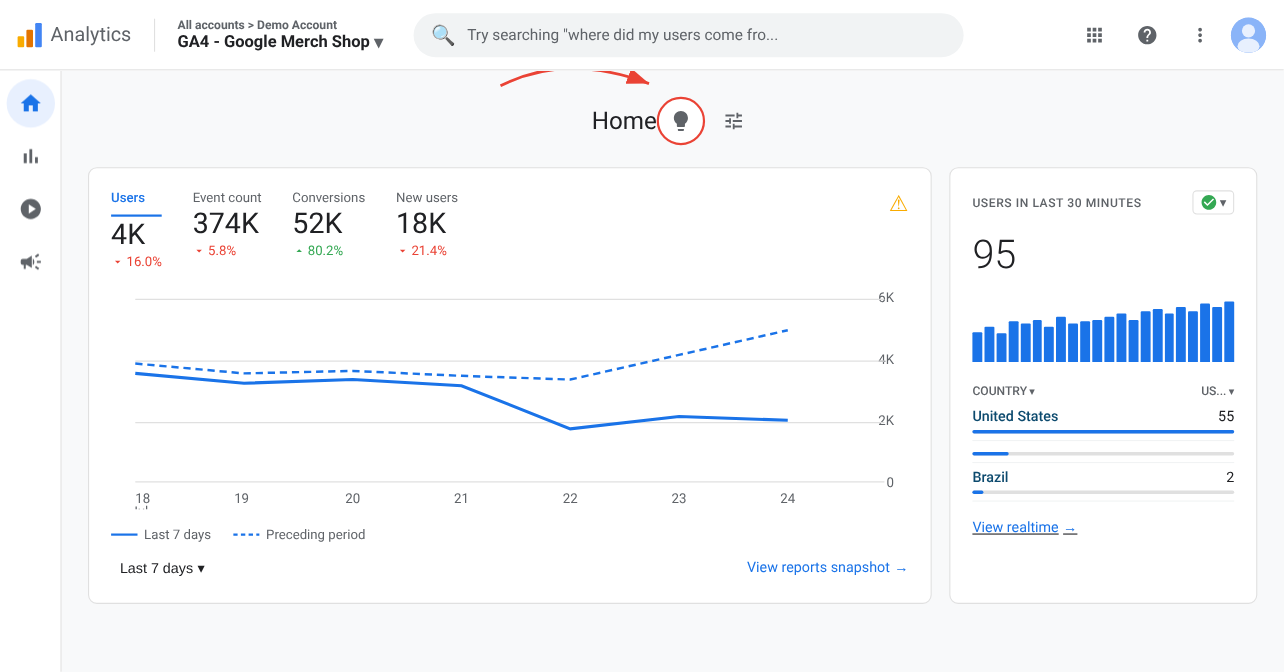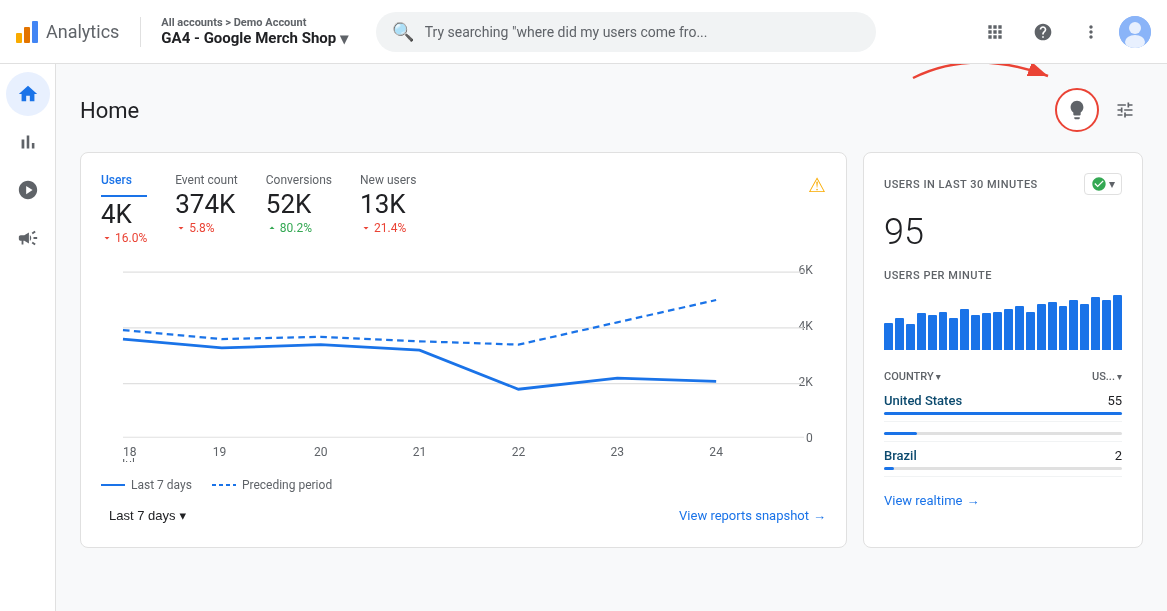--- a/index.html
+++ b/index.html
@@ -48,21 +48,21 @@
       justify-content: center; cursor: pointer; color: #5f6368;
     }
     .sidebar-item.active { background: #e8f0fe; color: #1a73e8; }
 
     
     .main-content {
       margin-top: 64px; margin-left: 56px; padding: 24px;
       min-height: calc(100vh - 64px);
     }
     .page-header {
-      display: flex; align-items: center; justify-content: space-between;
+      display: flex; align-items: center; justify-content: center;
       margin-bottom: 20px;
     }
     .page-title { font-size: 22px; font-weight: 400; color: #202124; }
     .header-actions { display: flex; align-items: center; gap: 8px; position: relative; }
 
     .lightbulb-btn {
       width: 44px; height: 44px; border-radius: 50%; border: 2px solid #ea4335;
       background: #fff; cursor: pointer; display: flex; align-items: center;
       justify-content: center; color: #5f6368; font-size: 20px;
     }
@@ -129,21 +129,21 @@
       font-size: 11px; color: #5f6368; font-weight: 500; cursor: pointer;
       display: flex; align-items: center; gap: 2px;
     }
     .country-row { display: flex; flex-direction: column; padding: 6px 0; border-bottom: 1px solid #f1f3f4; }
     .country-row-top { display: flex; justify-content: space-between; align-items: center; }
     .country-name { font-size: 13px; color: #0c4a6e; font-weight: 500; }
     .country-count { font-size: 13px; color: #202124; }
     .country-bar-track { width: 100%; height: 3px; background: #e0e0e0; border-radius: 2px; margin-top: 4px; }
     .country-bar-fill { height: 3px; background: #1a73e8; border-radius: 2px; }
 
-    .rt-footer { text-align: left; }
+    .rt-footer { text-align: left; text-decoration: underline; }
 
     
     .svg-arrow {
       position: absolute;
       top: -50px;
       right: 50px;
       width: 200px;
       height: 80px;
       pointer-events: none;
     }
@@ -277,21 +277,21 @@
           <span class="stat-value">52K</span>
           <span class="stat-change up">
             <svg width="12" height="12" viewBox="0 0 24 24" fill="#34a853">
                 <path d="M7 14l5-5 5 5z"></path>
               </svg>
             <span>80.2%</span>
           </span>
         </div>
         <div class="stat-item">
           <span class="stat-label">New users</span>
-          <span class="stat-value">13K</span>
+          <span class="stat-value">18K</span>
           <span class="stat-change down">
             <svg width="12" height="12" viewBox="0 0 24 24" fill="#ea4335">
                 <path d="M7 10l5 5 5-5z"></path>
               </svg>
             <span>21.4%</span>
           </span>
         </div>
         <div class="alert-icon">⚠</div>
       </div>
 
@@ -357,21 +357,20 @@
               <path d="M12 2C6.48 2 2 6.48 2 12s4.48 10 10 10 10-4.48 10-10S17.52 2 12 2zm-2 15l-5-5 1.41-1.41L10 14.17l7.59-7.59L19 8l-9 9z"></path>
             </svg>
             <span style="color:#5f6368;font-size:12px">▾</span>
           </button>
         </div>
       </div>
 
       <div class="rt-big-number">95</div>
 
       <div>
-        <div class="rt-section-label" style="margin-bottom:8px">USERS PER MINUTE</div>
         <div class="bar-chart-mini" id="rt-bars">
             <div class="bar-mini" style="height: 27.5px;"></div>
             <div class="bar-mini" style="height: 32.0833px;"></div>
             <div class="bar-mini" style="height: 25.6667px;"></div>
             <div class="bar-mini" style="height: 36.6667px;"></div>
             <div class="bar-mini" style="height: 34.8333px;"></div>
             <div class="bar-mini" style="height: 38.5px;"></div>
             <div class="bar-mini" style="height: 32.0833px;"></div>
             <div class="bar-mini" style="height: 41.25px;"></div>
             <div class="bar-mini" style="height: 34.8333px;"></div>

